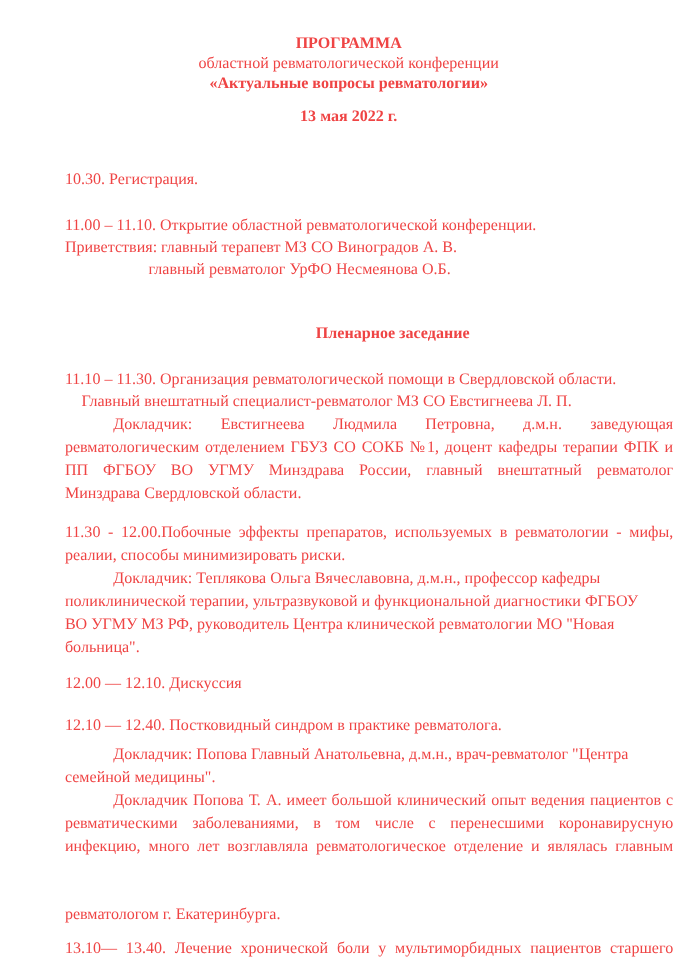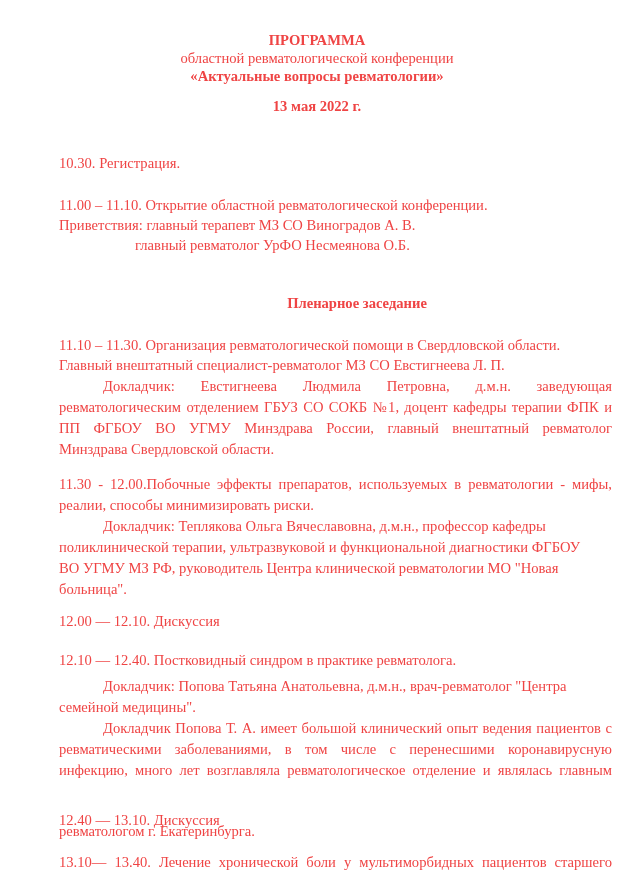--- a/index.html
+++ b/index.html
@@ -25,39 +25,38 @@
   <div class="ln center bold" style="top:96px;">13 мая 2022 г.</div>
 
   <div class="ln" style="top:153px;">10.30.  Регистрация.</div>
   <div class="ln" style="top:195px;">11.00 – 11.10.  Открытие областной ревматологической конференции.</div>
   <div class="ln" style="top:215px;">Приветствия: главный терапевт МЗ СО Виноградов А. В.</div>
   <div class="ln" style="top:235px; left:135px;">главный ревматолог УрФО Несмеянова О.Б.</div>
 
   <div class="ln center bold" style="top:293px;padding-left:40px;">Пленарное заседание</div>
 
   <div class="ln" style="top:335px;">11.10 – 11.30. Организация ревматологической помощи в Свердловской области.</div>
-  <div class="ln" style="top:355px;">Главный внештатный специалист-ревматолог МЗ СО Евстигнеева Л. П.</div>
+  <div class="ln" style="top:355px;margin-left:15px;">Главный внештатный специалист-ревматолог МЗ СО Евстигнеева Л. П.</div>
   <div class="ln just indent" style="top:376px; width:509px;">Докладчик:   Евстигнеева   Людмила   Петровна,   д.м.н.   заведующая</div>
   <div class="ln just" style="top:397px;">ревматологическим отделением ГБУЗ СО СОКБ №1, доцент кафедры терапии ФПК и</div>
   <div class="ln just" style="top:418px;">ПП ФГБОУ ВО УГМУ Минздрава России, главный внештатный ревматолог</div>
   <div class="ln" style="top:439px;">Минздрава Свердловской области.</div>
 
   <div class="ln just" style="top:474px;">11.30 - 12.00.Побочные эффекты препаратов, используемых в ревматологии - мифы,</div>
   <div class="ln" style="top:495px;">реалии, способы минимизировать риски.</div>
   <div class="ln indent" style="top:516px;">Докладчик: Теплякова Ольга Вячеславовна, д.м.н., профессор кафедры</div>
   <div class="ln" style="top:537px;">поликлинической терапии, ультразвуковой и функциональной диагностики ФГБОУ</div>
   <div class="ln" style="top:558px;">ВО УГМУ МЗ РФ, руководитель Центра клинической ревматологии МО "Новая</div>
   <div class="ln" style="top:579px;">больница".</div>
 
   <div class="ln" style="top:611px;">12.00 — 12.10. Дискуссия</div>
 
   <div class="ln" style="top:650px;">12.10 — 12.40. Постковидный синдром в практике ревматолога.</div>
-  <div class="ln indent" style="top:676px;">Докладчик: Попова Татьяна Анатольевна, д.м.н., врач-ревматолог "Центра</div>
+  <div class="ln indent" style="top:676px;">Докладчик: Попова Главный Анатольевна, д.м.н., врач-ревматолог "Центра</div>
   <div class="ln" style="top:697px;">семейной медицины".</div>
   <div class="ln just indent" style="top:718px; width:509px;">Докладчик Попова Т. А. имеет большой клинический опыт ведения пациентов с</div>
   <div class="ln just" style="top:739px;">ревматическими заболеваниями, в том числе с перенесшими коронавирусную</div>
   <div class="ln just" style="top:760px;">инфекцию, много лет возглавляла ревматологическое отделение и являлась главным</div>
   <div class="ln" style="top:781px;margin-top:40px;">ревматологом г. Екатеринбурга.</div>
 
-  <div class="ln" style="top:810px;">12.40 — 13.10. Дискуссия</div>
 
   <div class="ln just" style="top:852px;">13.10— 13.40.   Лечение хронической боли у мультиморбидных пациентов старшего</div>
 </div>
 
 </body></html>

